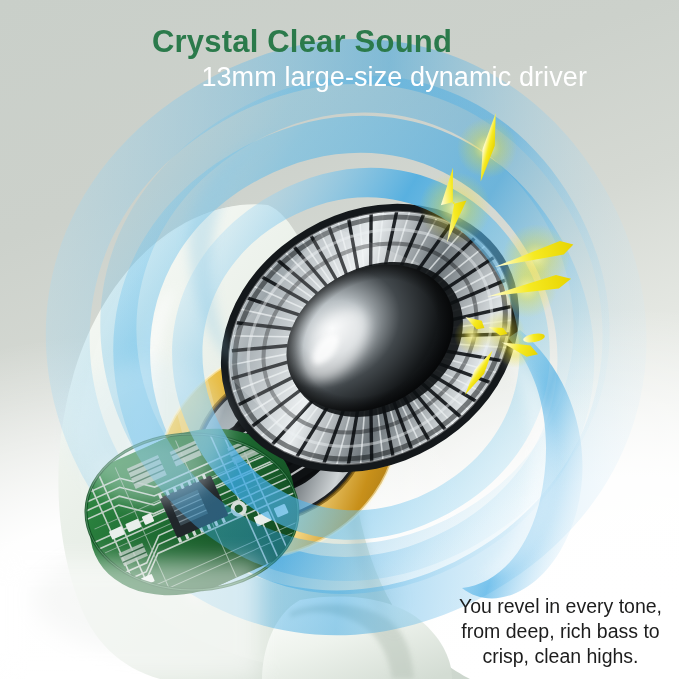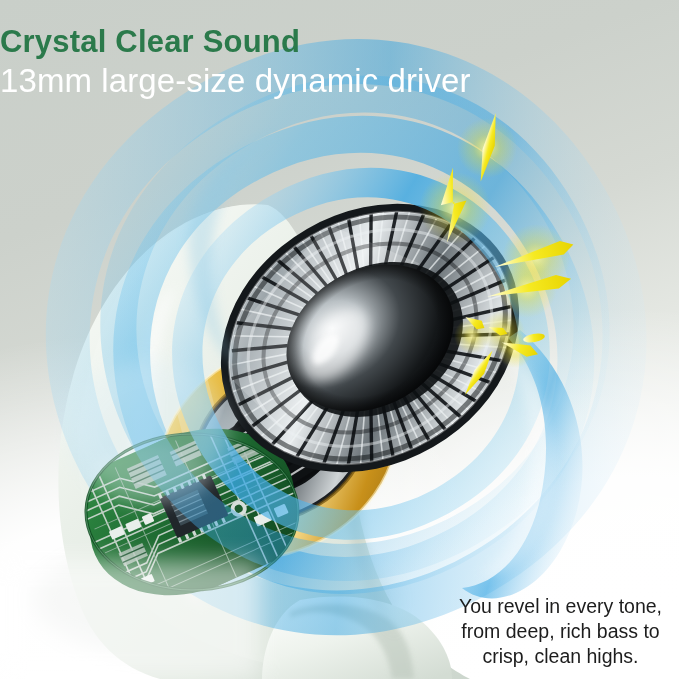--- a/index.html
+++ b/index.html
@@ -12,27 +12,27 @@
     position:relative;width:679px;height:679px;overflow:hidden;
     background:
       radial-gradient(ellipse 120% 90% at 18% 96%, rgba(255,255,255,1) 0%, rgba(255,255,255,0.96) 22%, rgba(255,255,255,0) 52%),
       radial-gradient(ellipse 110% 85% at 92% 92%, rgba(255,255,255,1) 0%, rgba(255,255,255,0.92) 25%, rgba(255,255,255,0) 55%),
       linear-gradient(160deg, #c9cfc9 0%, #ccd1cb 26%, #d5d9d3 44%, #e6e9e4 62%, #f6f7f5 78%, #ffffff 92%);
   }
   #art{position:absolute;left:0;top:0;width:679px;height:679px;}
 
   
   .headline{
-    position:absolute;left:0;top:24px;width:604px;text-align:left;
+    position:absolute;left:0;top:24px;width:604px;text-align:center;
     font-size:31px;font-weight:bold;color:#2b7a4b;letter-spacing:0.2px;
     white-space:nowrap;
   }
   .subhead{
-    position:absolute;left:0;top:62px;width:587px;text-align:left;
-    font-size:33px;font-weight:normal;color:#ffffff;letter-spacing:0.1px;
+    position:absolute;left:0;top:62px;width:587px;text-align:right;
+    font-size:27px;font-weight:normal;color:#ffffff;letter-spacing:0.1px;
     white-space:nowrap;
   }
   .caption{
     position:absolute;left:421px;top:594px;width:279px;text-align:center;
     font-size:19.5px;line-height:25px;color:#1d1d1d;
   }
   .caption div{white-space:nowrap;}
 </style>
 </head>
 <body>

